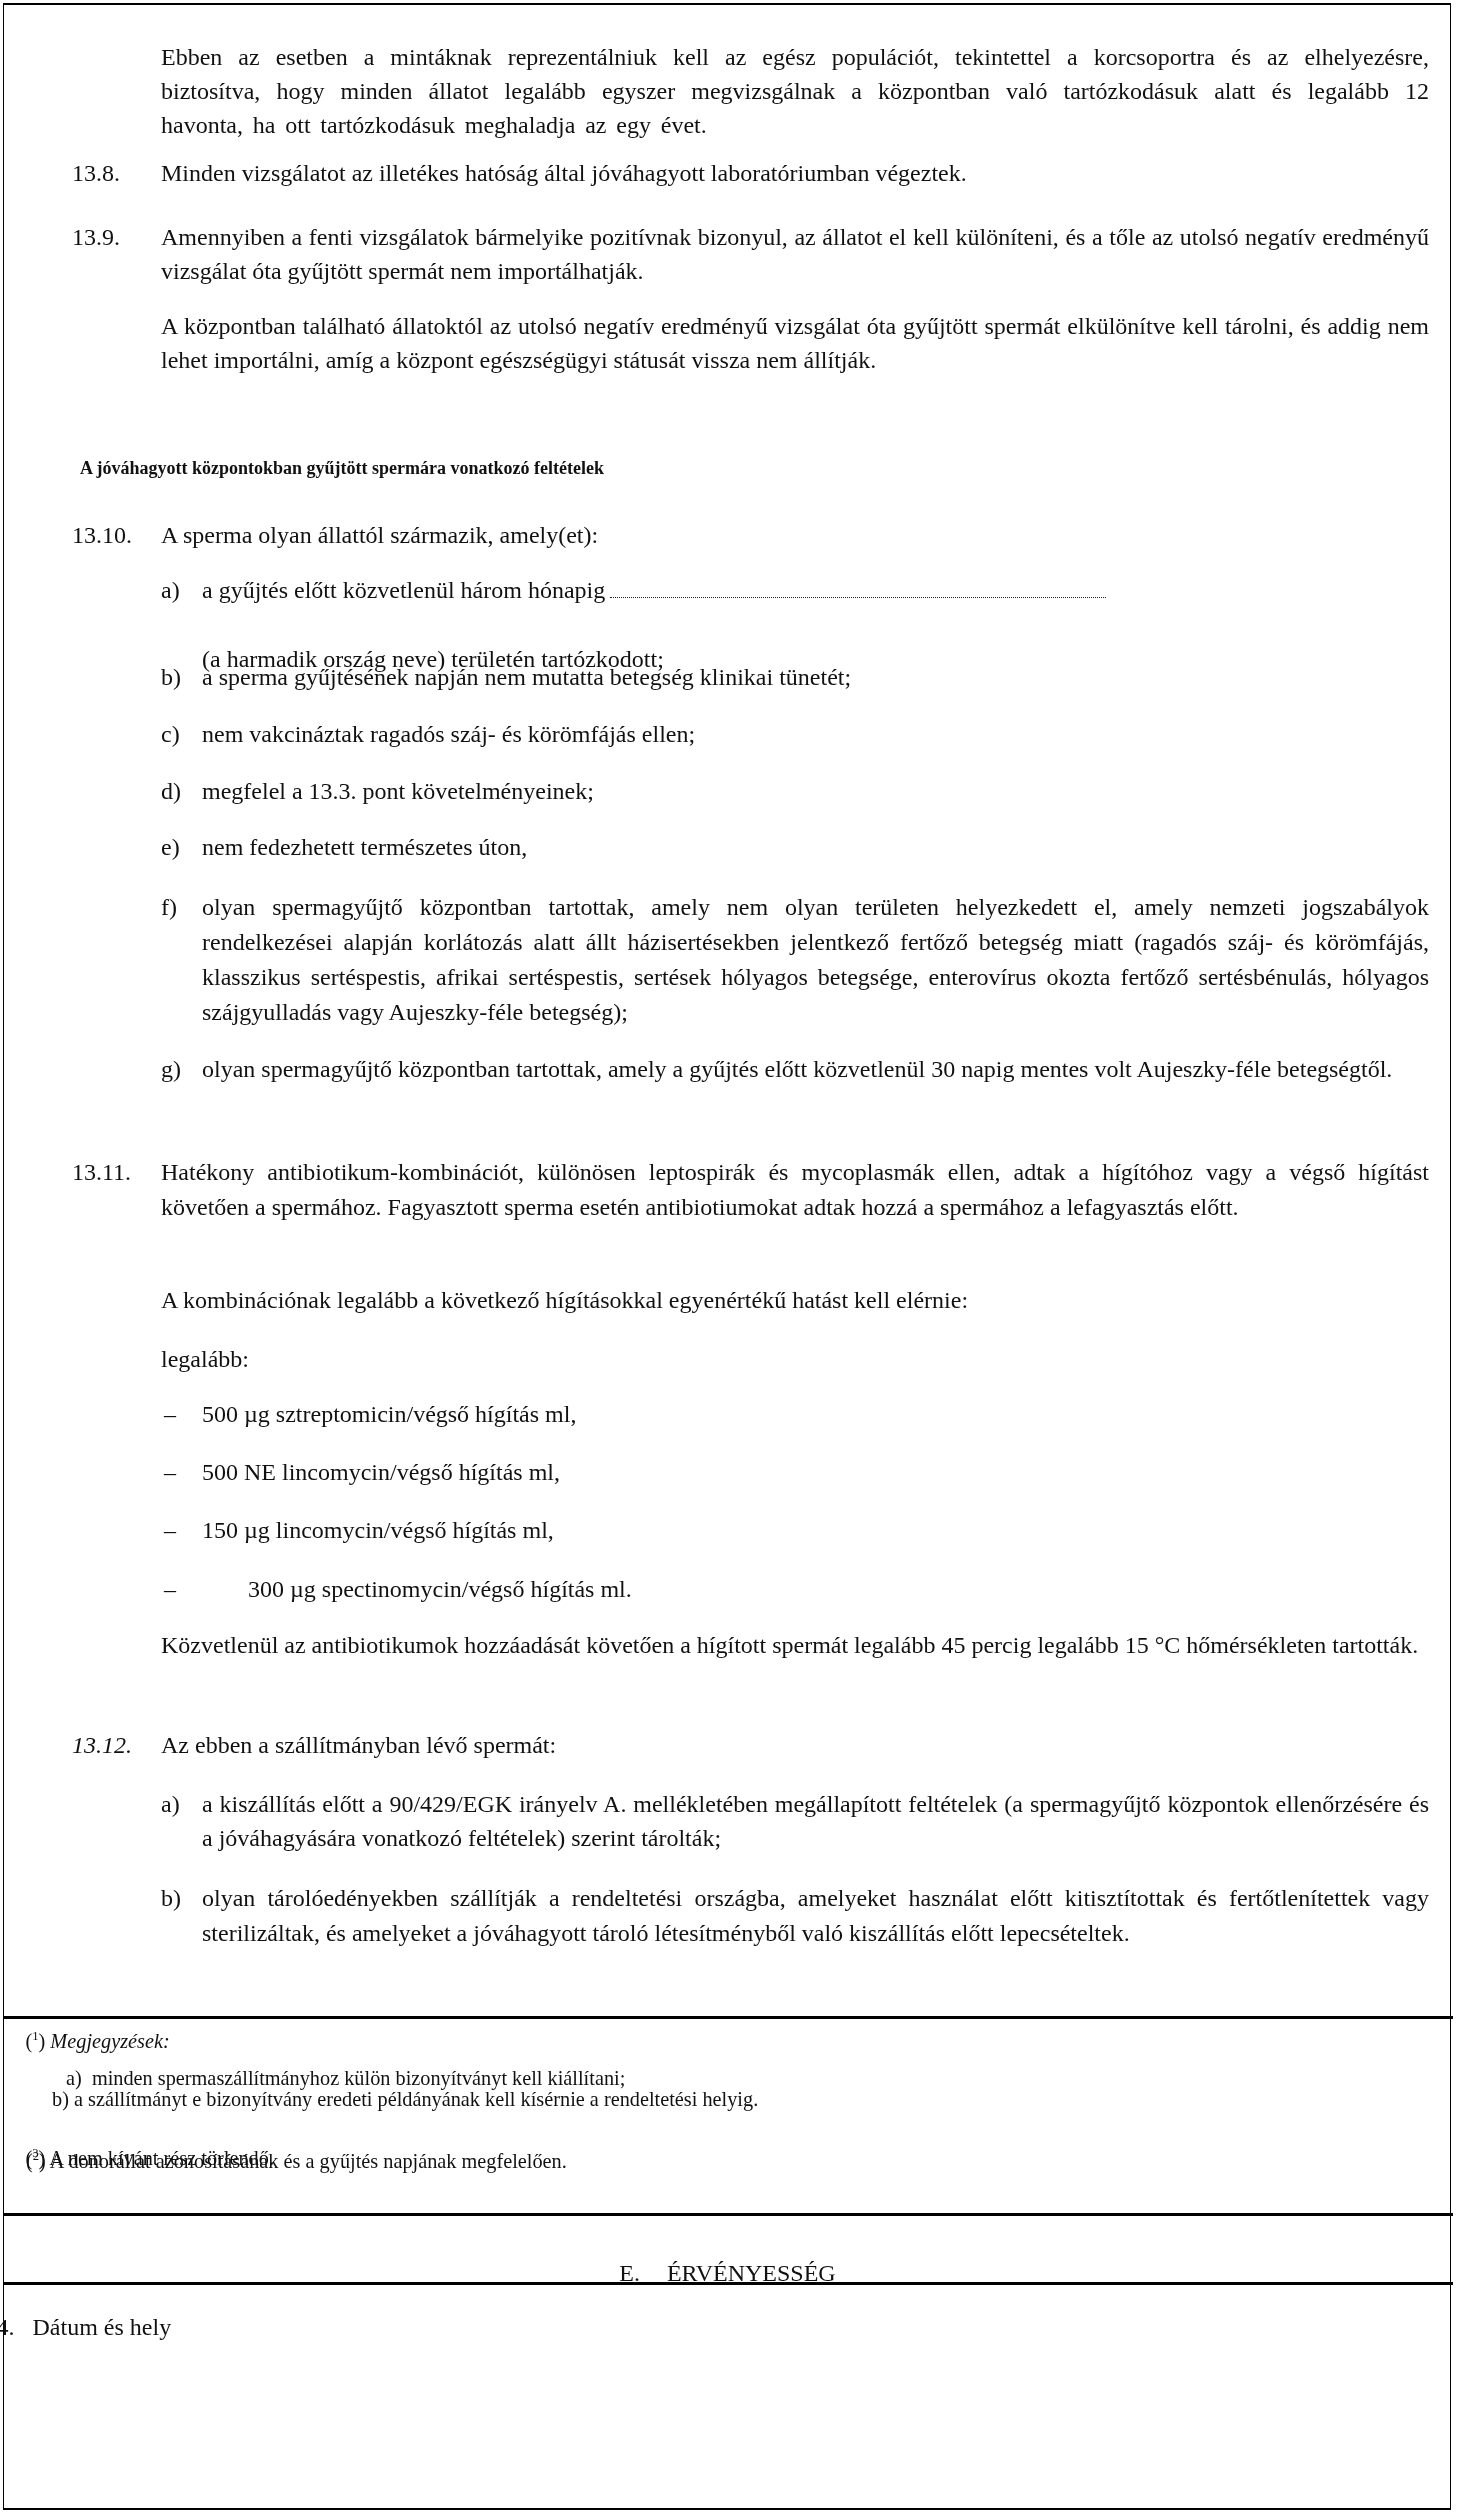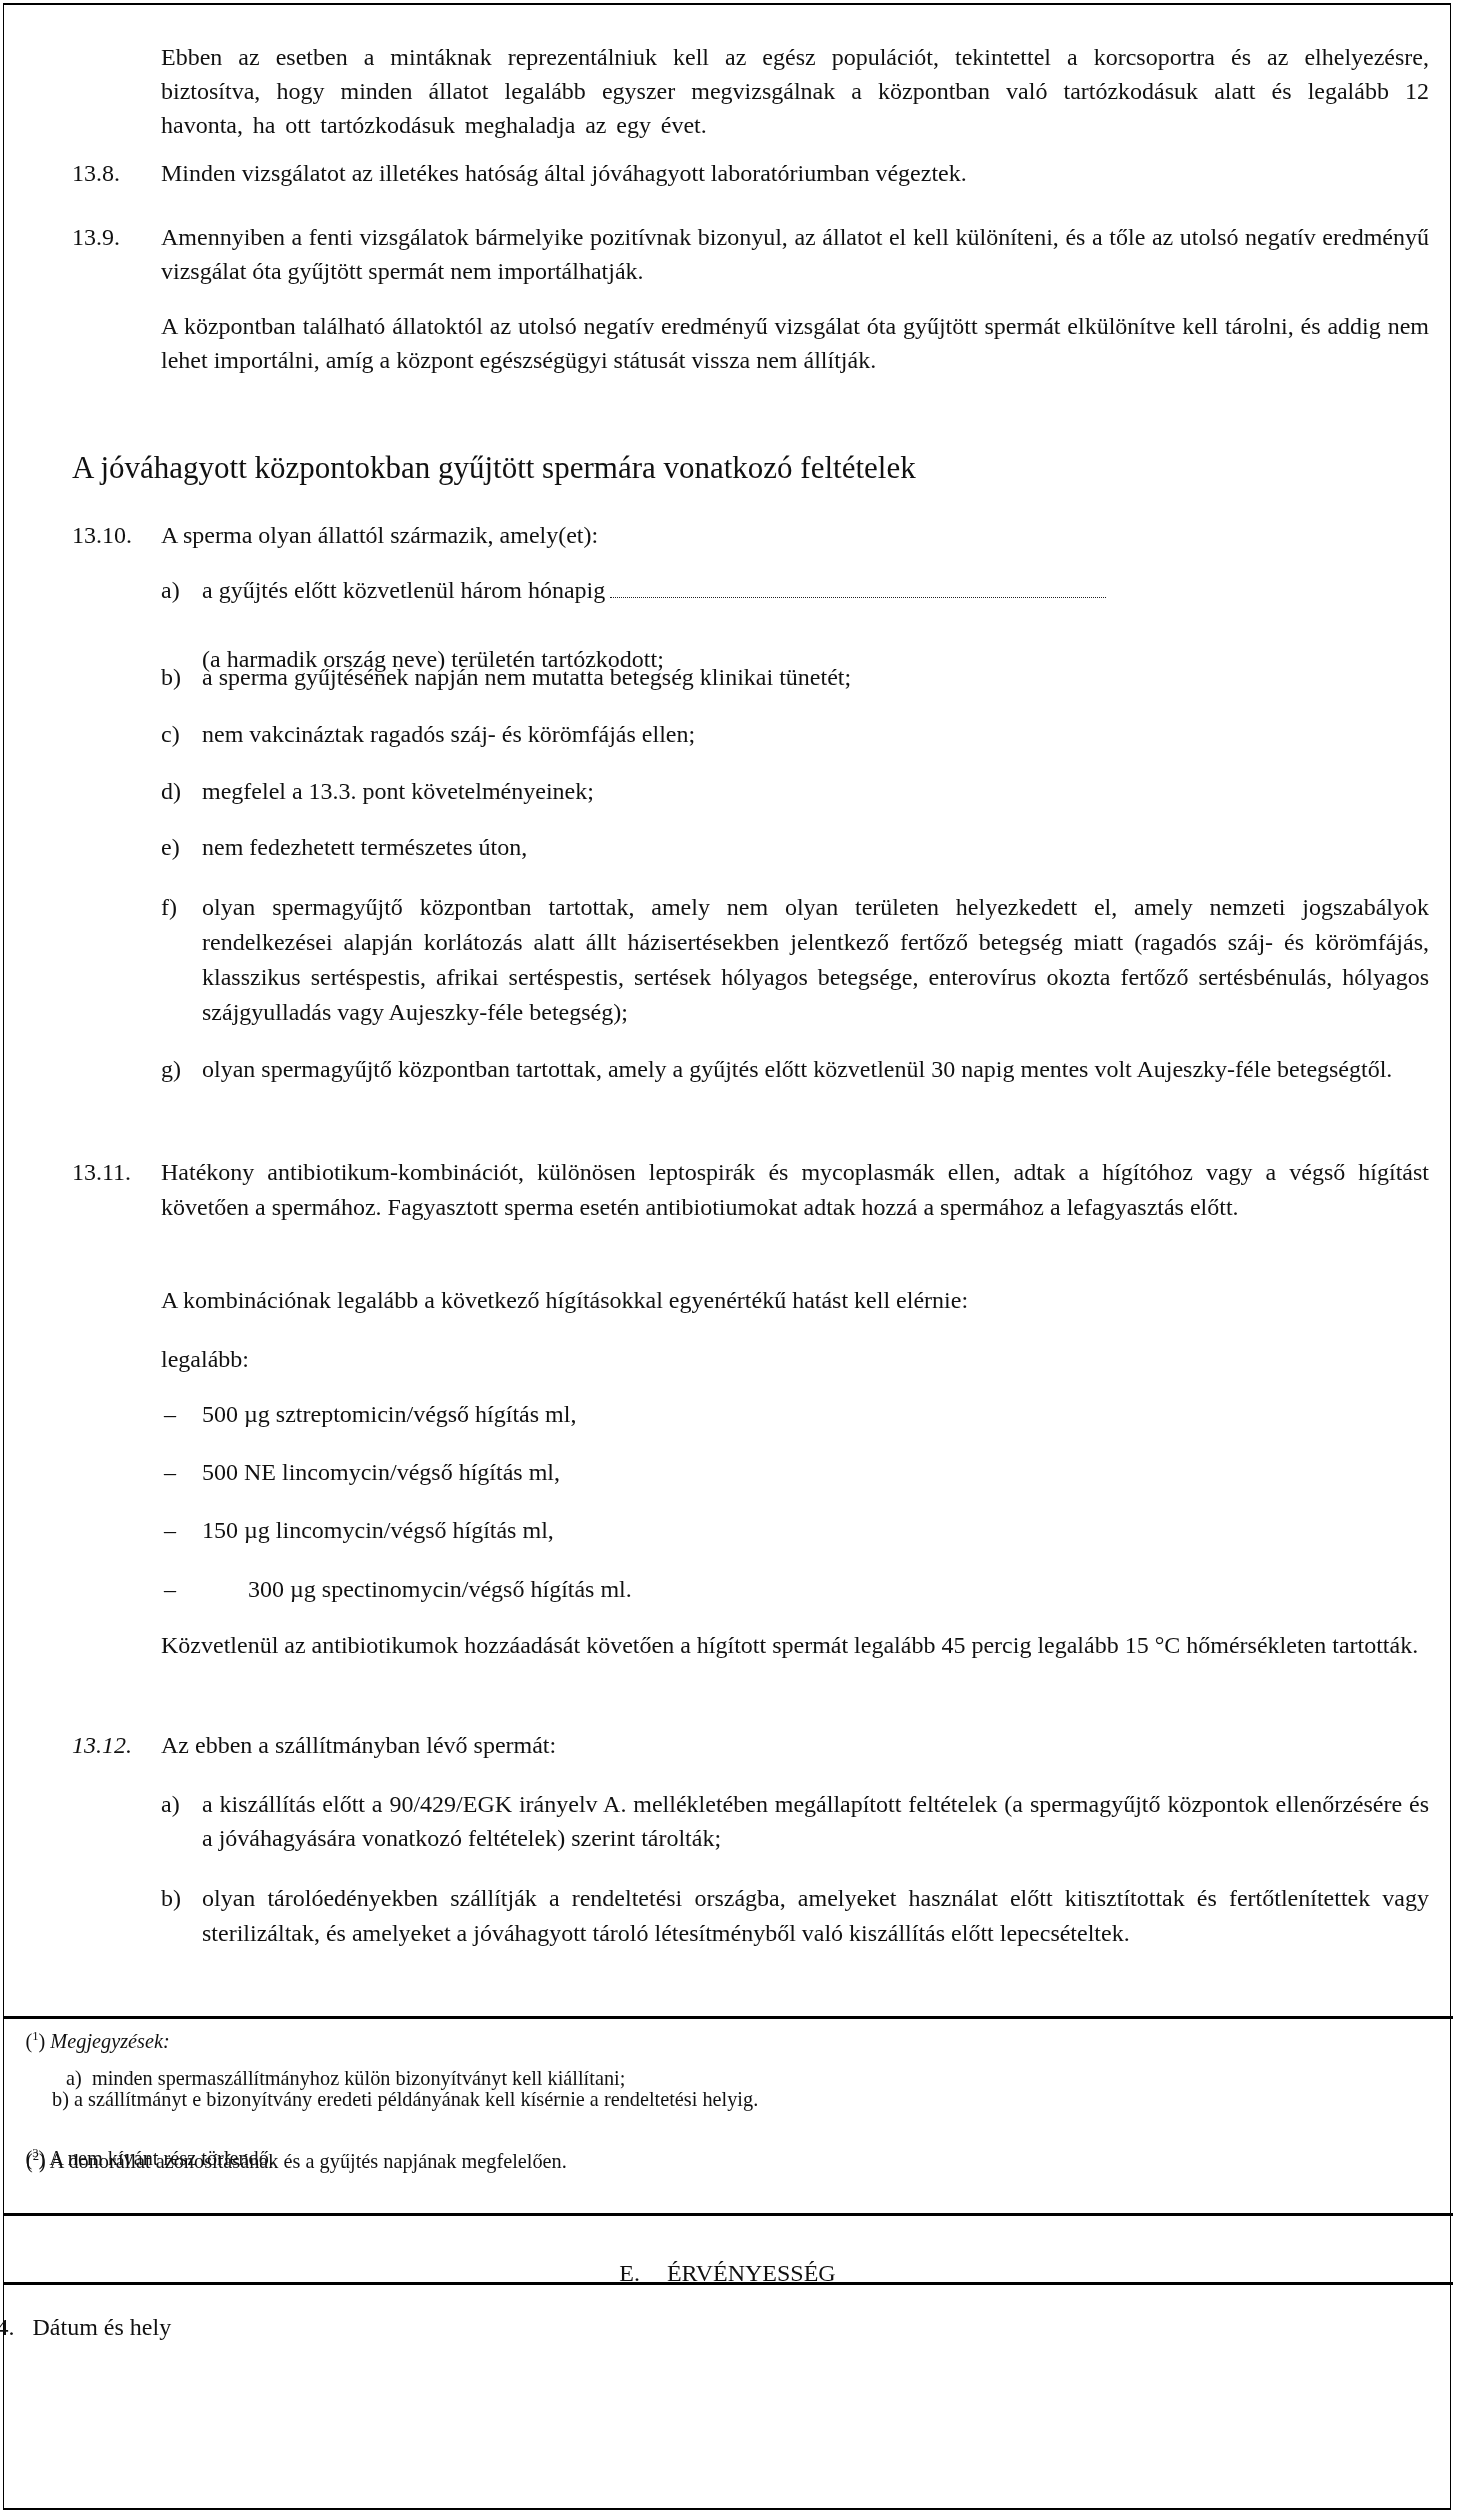--- a/index.html
+++ b/index.html
@@ -19,21 +19,21 @@
     font-size: 24px; line-height: 34px;
   }
   .p {
     position: absolute; text-align: justify; text-align-last: left;
   }
   .num { position: absolute; left: 72px; }
   .main { left: 161px; width: 1268px; }
   .sub-letter { position: absolute; left: 161px; }
   .sub-text { left: 202px; width: 1227px; }
   .heading {
-    position: absolute; left: 72px; font-weight: normal; font-size: 31px;
+    position: absolute; left: 80px; font-weight: bold; font-size: 18px;
   }
   .dash { position: absolute; left: 164px; }
   .dash-text { position: absolute; left: 202px; }
   .hr {
     position: absolute; left: 2.5px; width: 1450px; height: 2.5px; background: #000;
   }
   .footnotes {
     position: absolute; left: 0; top: 0; font-size: 20.3px; line-height: 29px;
   }
   .fn { position: absolute; white-space: nowrap; }

